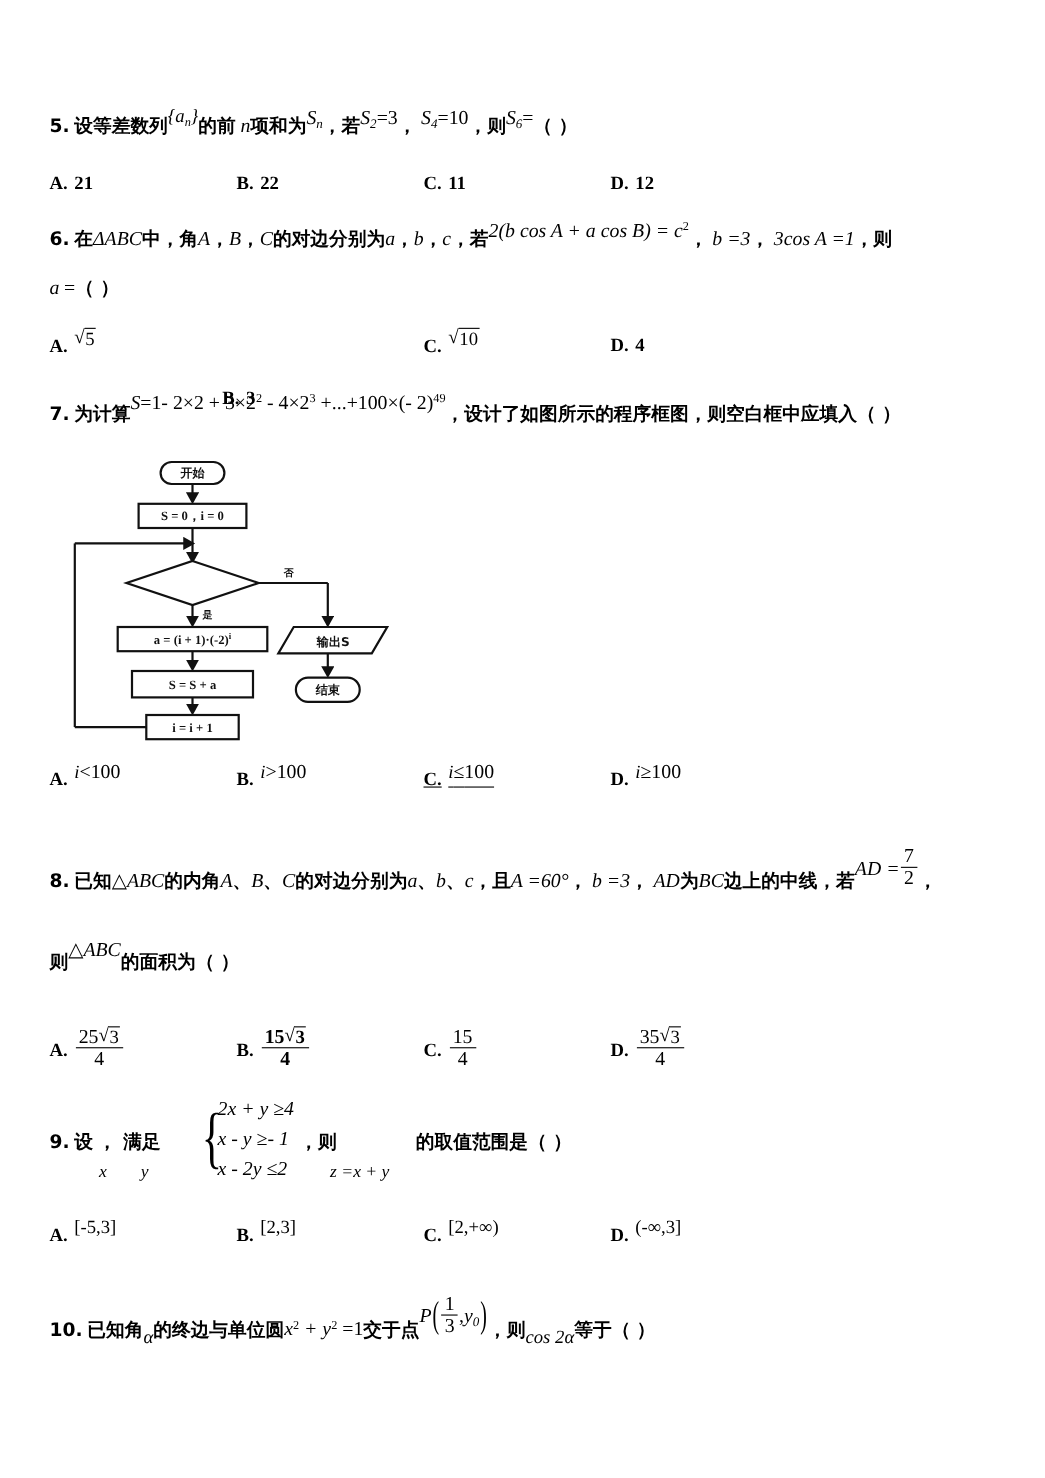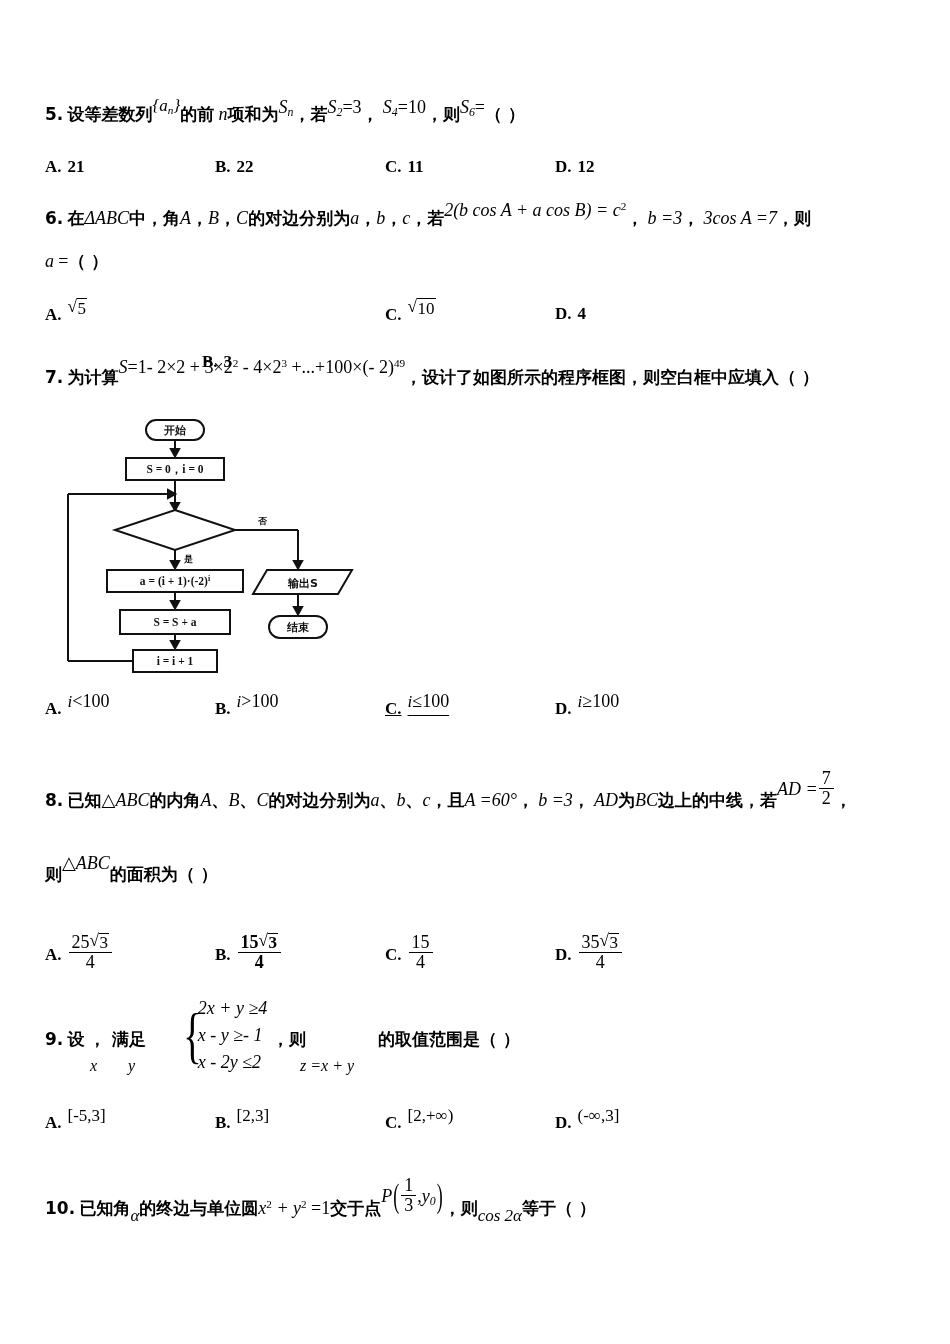--- a/index.html
+++ b/index.html
@@ -207,21 +207,21 @@
     </span>
     <span class="optcell" style="left:555px;">
       <span class="opt-label">D.</span><span class="opt-label">12</span>
     </span>
   </div>
 
   <div class="q" style="left:45px; top:208px;">
     <span class="cn">6.</span>
     <span class="cn">在</span><span class="mi">ΔABC</span><span class="cn">中，角</span><span class="mi">A</span><span class="cn">，</span><span class="mi">B</span><span class="cn">，</span><span class="mi">C</span><span class="cn">的对边分别为</span><span class="mi">a</span><span class="cn">，</span><span class="mi">b</span><span class="cn">，</span><span class="mi">c</span><span class="cn">，若</span><span class="mi" style="position:relative; top:-8px;"><span>2(b cos A + a cos B) = c</span><sup>2</sup></span><span class="cn">，</span>
     <span class="mi">b =3</span><span class="cn">，</span>
-    <span class="mi">3cos A =7</span><span class="cn">，则</span>
+    <span class="mi">3cos A =1</span><span class="cn">，则</span>
   </div>
 
   <div class="q" style="left:45px; top:252px;">
     <span class="mi">a</span>
     <span class="mn">=</span><span class="cn">（  ）</span>
   </div>
 
   <div class="optrow" style="top:298px;">
     <span class="optcell" style="left:45px; top:6px;">
       <span class="opt-label">A.</span><span class="rad mi" style="font-size:17px; position:relative; top:-6px;"><span class="radicand">5</span></span>

